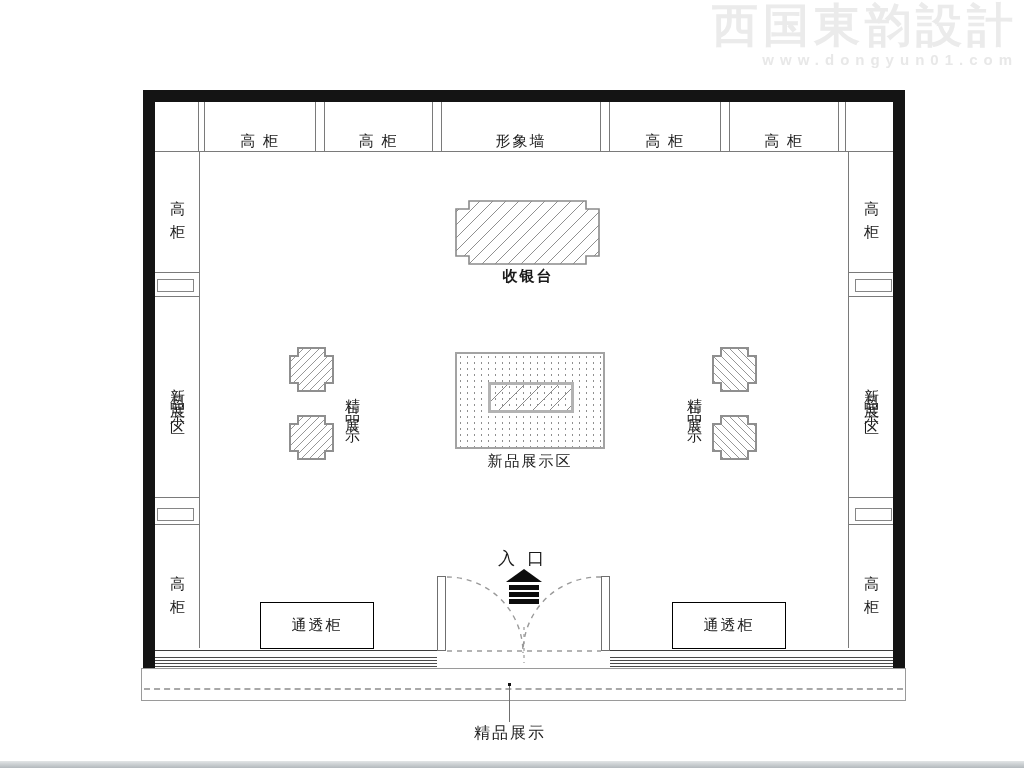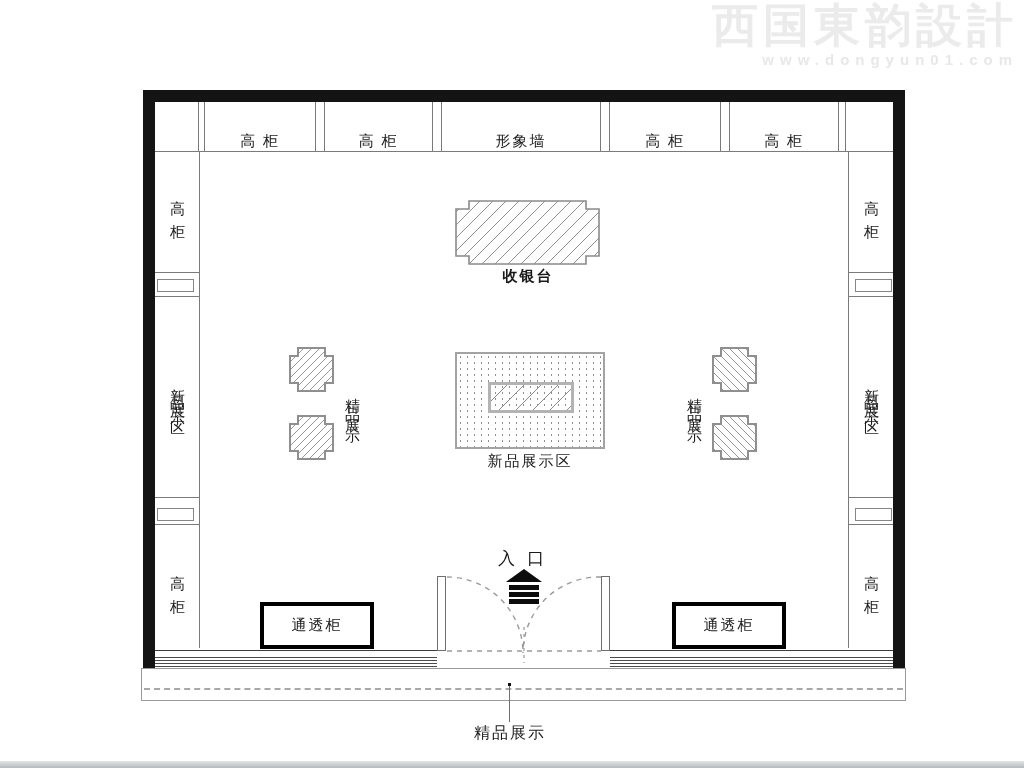--- a/index.html
+++ b/index.html
@@ -28,21 +28,21 @@
   
   .dotted{
     border:2px solid #a3a3a3;
     background-image:radial-gradient(#8f8f8f 0.9px, rgba(0,0,0,0) 1.1px);
     background-size:7px 6px;
   }
   .promo-inner{
     border:3px solid #b3b3b3;
     background-image:repeating-linear-gradient(135deg, rgba(0,0,0,0) 0 11px, #8a8a8a 11px 12px);
   }
-  .cabbox{border:4px solid #000000;background:#fff;display:flex;align-items:center;justify-content:center;font-size:15px;letter-spacing:2px;}
+  .cabbox{border:1px solid #000000;background:#fff;display:flex;align-items:center;justify-content:center;font-size:15px;letter-spacing:2px;}
   .jamb{border:1px solid #6f6f6f;background:#fff;}
   .storefront{border-top:1px solid #3d3d3d;}
   .storefront .lines{
     position:absolute;left:0;right:0;top:6px;height:11px;
     background-image:repeating-linear-gradient(to bottom, #4a4a4a 0 1px, rgba(0,0,0,0) 1px 3px);
   }
   .outband{border:1px solid #9a9a9a;background:#fff;}
   .outband .dash{position:absolute;left:2px;right:2px;top:19px;border-top:2px dashed #a8a8a8;}
   .leader-line{background:#6f6f6f;}
   .leader-dot{background:#111;}

